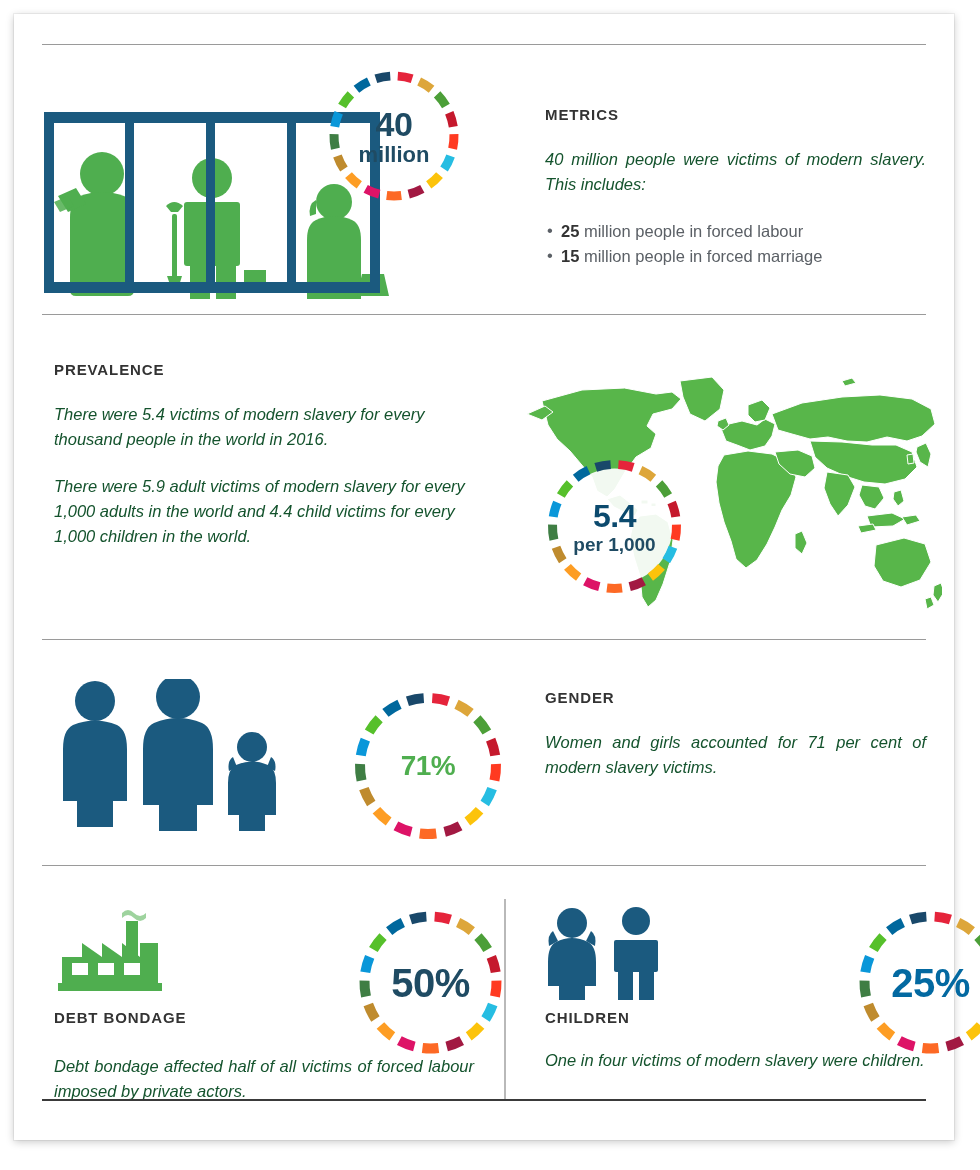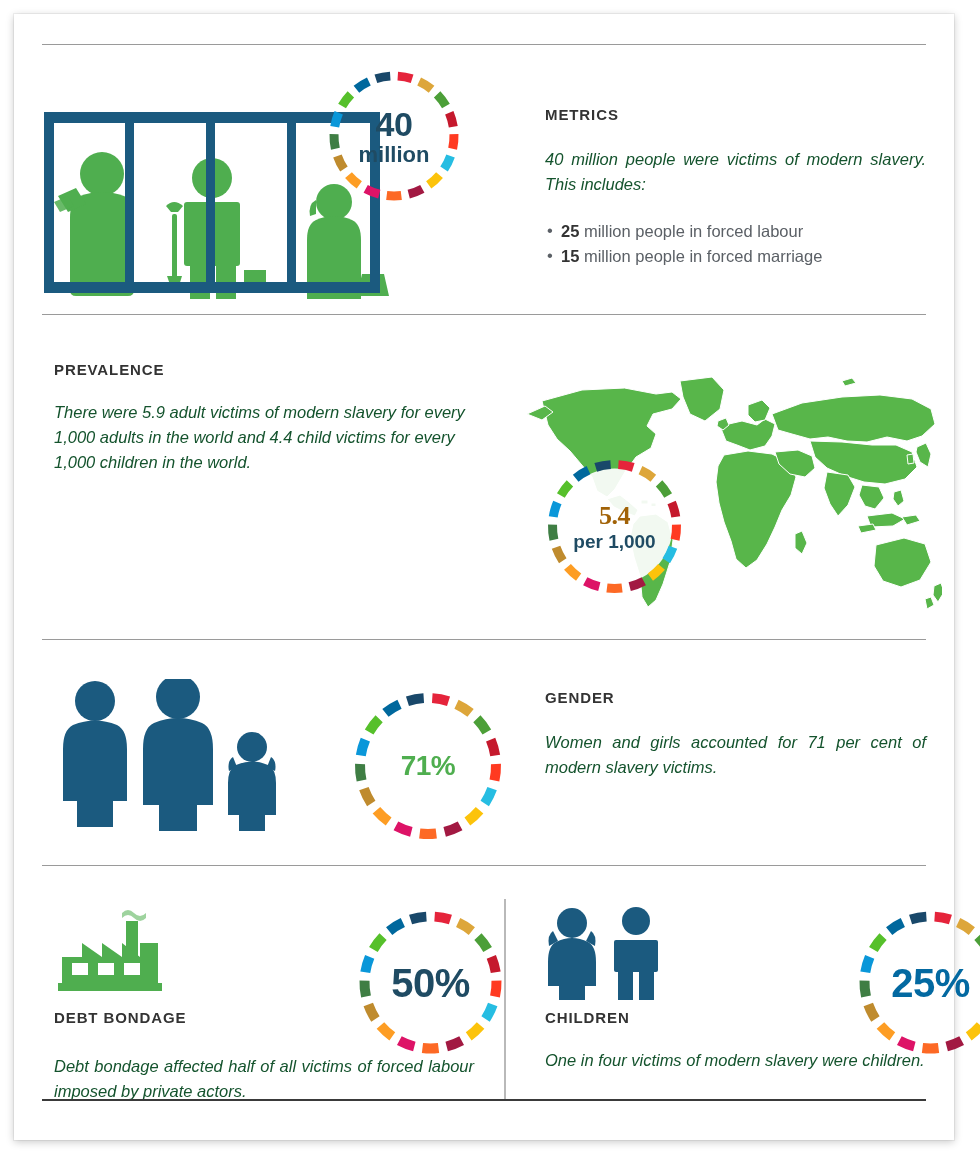--- a/index.html
+++ b/index.html
@@ -159,20 +159,21 @@
           <li><b>15</b><span> million people in forced marriage</span></li>
         </ul>
       </div>
     </div>
 
     <div class="rule" style="top:300px;"></div>
 
     <div class="block">
       <div class="block" style="left:12px; top:347px; width:420px;">
         <div class="sec-title">PREVALENCE</div>
+        <div class="para nj" style="margin-top:24px;">There were 5.4 victims of modern slavery for every thousand people in the world in 2016.</div>
         <div class="para nj" style="margin-top:22px;">There were 5.9 adult victims of modern slavery for every 1,000 adults in the world and 4.4 child victims for every 1,000 children in the world.</div>
       </div>
 
       <div class="block" style="left:480px; top:352px; width:420px; height:250px;">
         <svg width="420" height="250" viewBox="0 0 840 500">
           <g fill="#58B64A" stroke="#ffffff" stroke-width="2">
 
             <path d="M40 70 L120 48 L205 44 L268 56 L300 52 L318 66 L300 86 L262 96 L250 120 L268 136
                      L258 164 L228 182 L206 212 L186 246 L170 262 L150 250 L140 222 L118 196 L96 170
                      L70 146 L52 118 Z"></path>
@@ -251,21 +252,21 @@
               <path d="M 36.61570541489221 123.06003760015615 A 62 62 0 0 1 25.466627598628286 112.89631023439995" stroke="#FD9D24" stroke-width="9" stroke-linecap="butt" fill="none"></path>
               <path d="M 20.774499602456366 106.68292861391068 A 62 62 0 0 1 14.049855963599846 93.17802365130855" stroke="#BF8B2E" stroke-width="9" stroke-linecap="butt" fill="none"></path>
               <path d="M 11.919109239601 85.68922570421034 A 62 62 0 0 1 10.527100164116177 70.6670553932234" stroke="#3F7E44" stroke-width="9" stroke-linecap="butt" fill="none"></path>
               <path d="M 11.245503864241627 62.914244779133824 A 62 62 0 0 1 15.374127891161294 48.40363646098018" stroke="#0A97D9" stroke-width="9" stroke-linecap="butt" fill="none"></path>
               <path d="M 18.844657614896775 41.433873213138625 A 62 62 0 0 1 27.936321191889938 29.394564947241257" stroke="#56C02B" stroke-width="9" stroke-linecap="butt" fill="none"></path>
               <path d="M 33.69026266917595 24.149154213060115 A 62 62 0 0 1 46.517086251522656 16.207121292838586" stroke="#00689D" stroke-width="9" stroke-linecap="butt" fill="none"></path>
               <path d="M 53.777337802161284 13.394484857793337 A 62 62 0 0 1 68.60698778918253 10.622342837447164" stroke="#19486A" stroke-width="9" stroke-linecap="butt" fill="none"></path>
             </g>
         </svg>
         <div class="ring-label">
-          <div class="big" style="font-size:26px; color:#a16207;font-family:Liberation Serif, serif;">5.4</div>
+          <div class="big" style="font-size:32px; color:#0c4a6e;">5.4</div>
           <div class="sub" style="font-size:19px; color:#1F4B63; margin-top:3px;">per 1,000</div>
         </div>
       </div>
     </div>
 
     <div class="rule" style="top:625px;"></div>
 
     <div class="block">
 
       <div class="block" style="left:8px; top:665px; width:240px; height:165px;">

